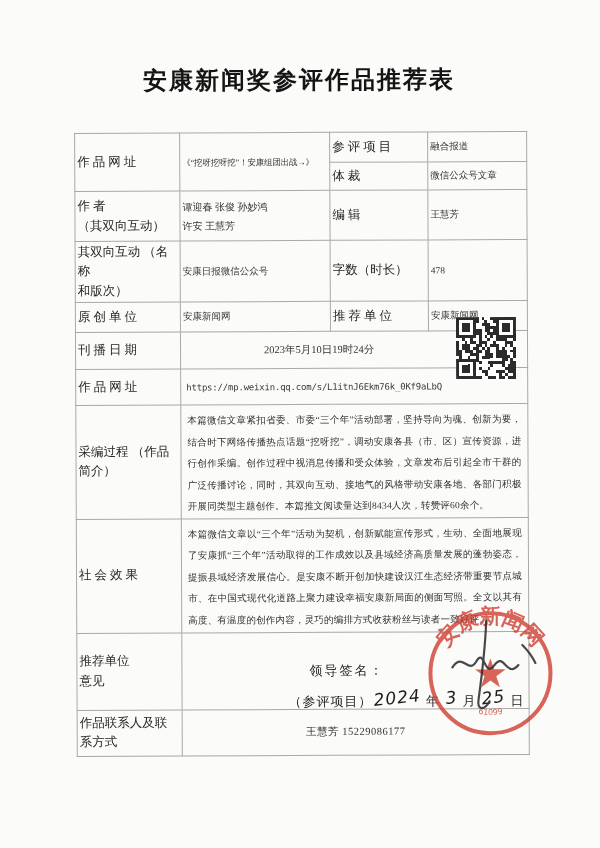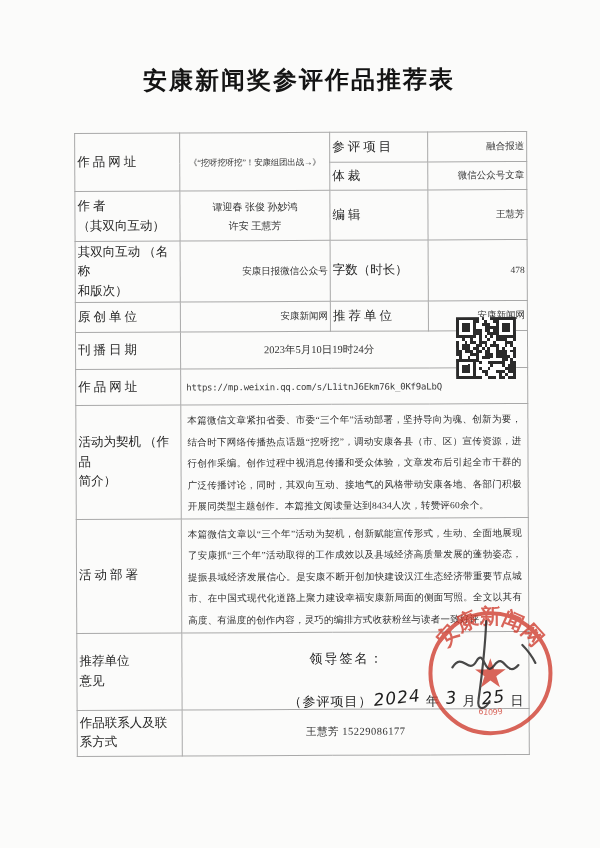--- a/index.html
+++ b/index.html
@@ -18,32 +18,32 @@
   table.form{width:452px;border-collapse:collapse;table-layout:fixed;}
   td{border:1px solid #a9a9a9;vertical-align:middle;padding:1px 2px;overflow:visible;}
   tr.r30{height:30px}tr.r28{height:28px}tr.r50{height:50px}tr.r43{height:43px}
   tr.r37{height:37px}tr.r36{height:36px}tr.r112{height:112px}tr.r114{height:114px}
   tr.r76{height:76px}tr.r46{height:46px}
   .lab{
     text-align:left;font-size:12.5px;color:#262626;line-height:1.55;
     white-space:pre-line;
   }
   .lab.sp{letter-spacing:3px;}
-  .val{text-align:center;font-size:10px;color:#343434;white-space:pre-line;line-height:1.9;}
+  .val{font-size:10px;color:#343434;white-space:pre-line;line-height:1.9;}
   .val .nowrap{white-space:nowrap;font-size:8.5px;letter-spacing:-0.2px;display:inline-block;}
-  .val-num{text-align:right;font-size:9.5px;color:#343434;}
+  .val-num{text-align:left;font-size:9.5px;color:#343434;}
   .date-cell{text-align:center;font-size:10.5px;color:#333;padding-right:72px;}
   .url-cell{text-align:left;font-family:"DejaVu Sans Mono",monospace;font-size:9px;color:#3a3a3a;padding-left:5px;letter-spacing:-0.2px;}
   .para{
     vertical-align:top;text-align:justify;
     font-size:9.5px;line-height:21.5px;color:#303030;
     padding:5px 6px 0 6px;letter-spacing:0.2px;
   }
   .rel{position:relative;width:100%;height:100%;min-height:74px;}
-  .sign-line1{position:absolute;left:125px;top:16px;font-size:13px;letter-spacing:2px;color:#262626;}
+  .sign-line1{position:absolute;left:125px;top:28px;font-size:13px;letter-spacing:2px;color:#262626;}
   .sign-line2{position:absolute;left:104px;top:56px;font-size:13px;letter-spacing:1px;color:#262626;white-space:nowrap;}
   .hand{
     font-family:"DejaVu Sans",sans-serif;font-style:italic;font-size:17px;
     display:inline-block;transform:rotate(-6deg);color:#1d1d1d;letter-spacing:1px;
     margin:0 1px;position:relative;top:-2px;
   }
   .qr-box{position:absolute;left:381px;top:186px;width:60px;height:62px;background:#fff;}
   .seal-box{position:absolute;left:238px;top:-28px;width:136px;height:136px;pointer-events:none;}
   .sig-box{position:absolute;left:250px;top:-18px;width:115px;height:105px;pointer-events:none;}
   .contact-cell{text-align:center;font-size:10.5px;color:#333;letter-spacing:0.5px;}
@@ -103,27 +103,27 @@
         <td class="lab sp">刊播日期</td>
         <td class="date-cell" colspan="3">2023年5月10日19时24分</td>
       </tr>
 
       <tr class="r36">
         <td class="lab sp">作品网址</td>
         <td class="url-cell" colspan="3">https://mp.weixin.qq.com/s/L1itnJ6Ekm76k_0Kf9aLbQ</td>
       </tr>
 
       <tr class="r112">
-        <td class="lab">活动为契机 （作品
+        <td class="lab">采编过程 （作品
 简介）</td>
         <td class="para" colspan="3">本篇微信文章紧扣省委、市委“三个年”活动部署，坚持导向为魂、创新为要，结合时下网络传播热点话题“挖呀挖”，调动安康各县（市、区）宣传资源，进行创作采编。创作过程中视消息传播和受众体验，文章发布后引起全市干群的广泛传播讨论，同时，其双向互动、接地气的风格带动安康各地、各部门积极开展同类型主题创作。本篇推文阅读量达到8434人次，转赞评60余个。</td>
       </tr>
 
       <tr class="r114">
-        <td class="lab sp">活动部署</td>
+        <td class="lab sp">社会效果</td>
         <td class="para" colspan="3">本篇微信文章以“三个年”活动为契机，创新赋能宣传形式，生动、全面地展现了安康抓“三个年”活动取得的工作成效以及县域经济高质量发展的蓬勃姿态，提振县域经济发展信心。是安康不断开创加快建设汉江生态经济带重要节点城市、在中国式现代化道路上聚力建设幸福安康新局面的侧面写照。全文以其有高度、有温度的创作内容，灵巧的编排方式收获粉丝与读者一致好评。</td>
       </tr>
 
       <tr class="r76">
         <td class="lab">推荐单位
 意见</td>
         <td colspan="3">
           <div class="rel">
             <div class="sign-line1">领导签名：</div>
             <div class="sign-line2">

